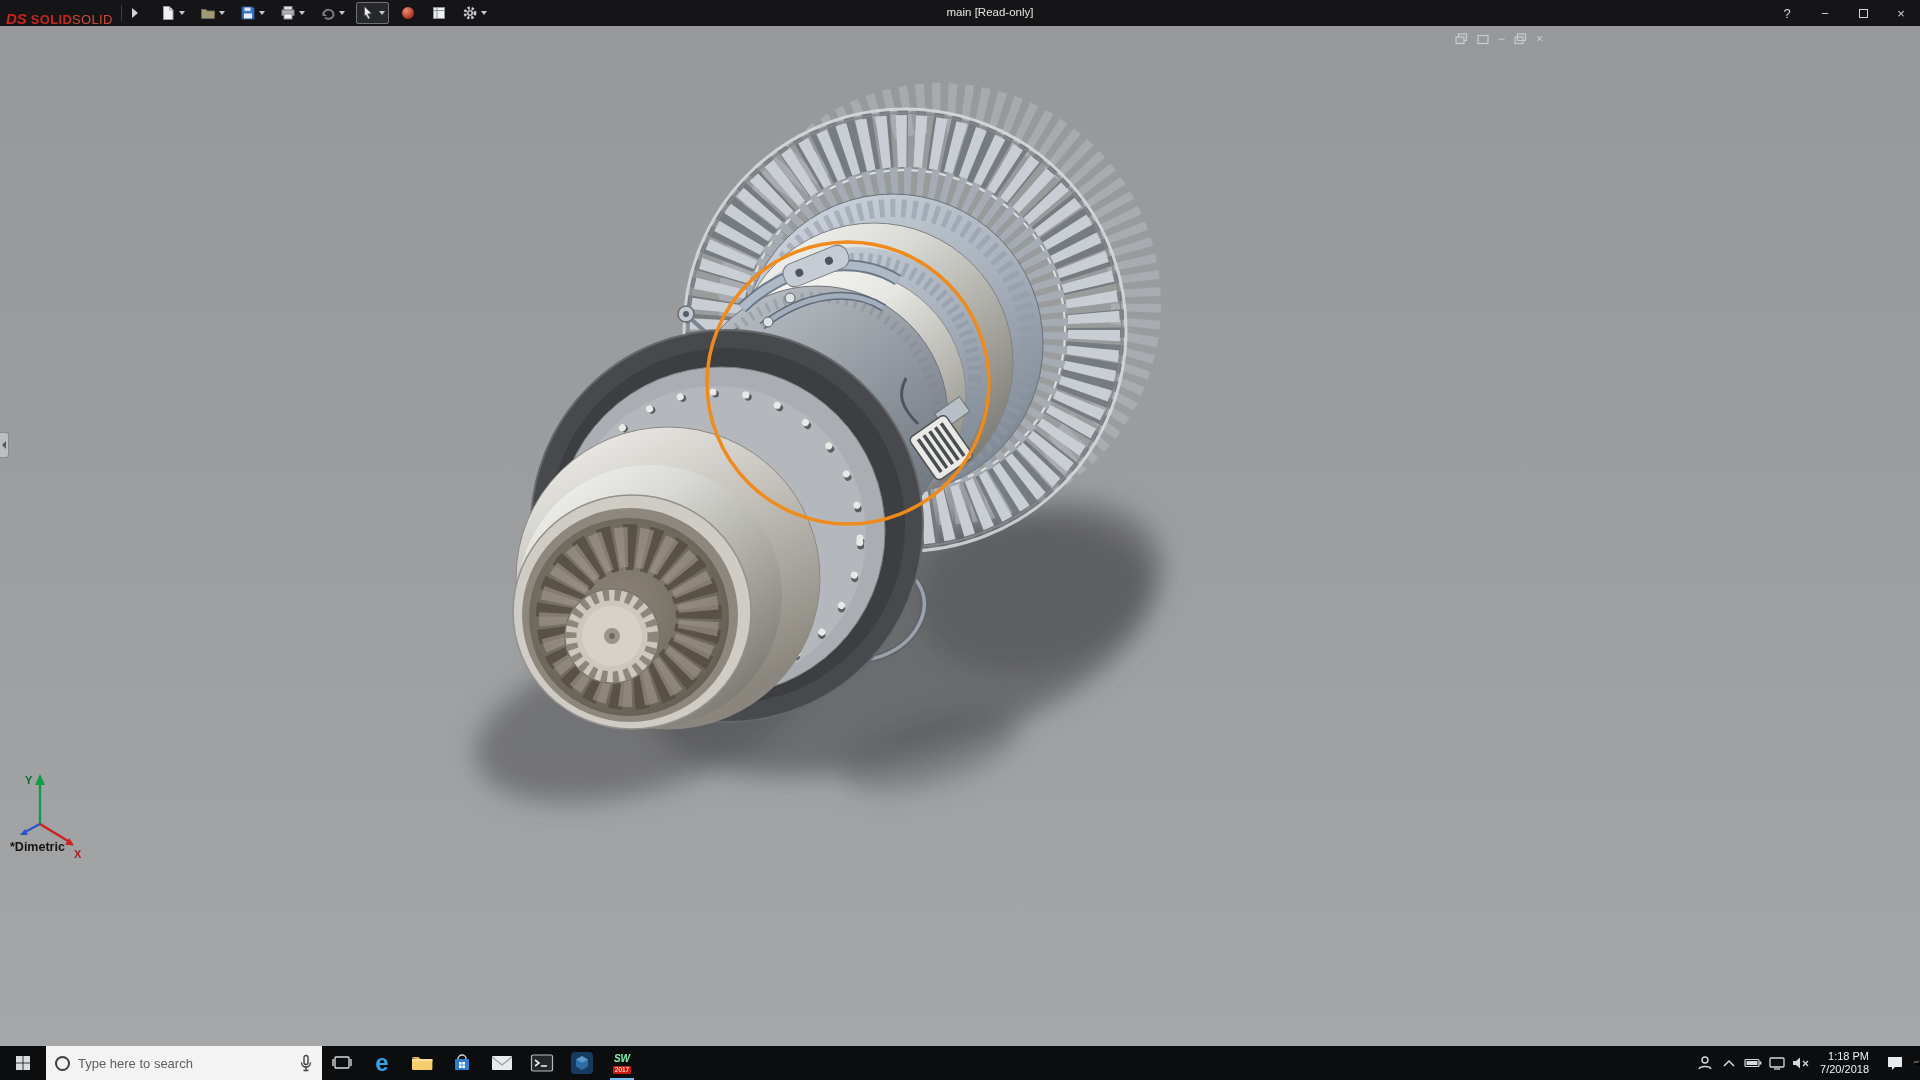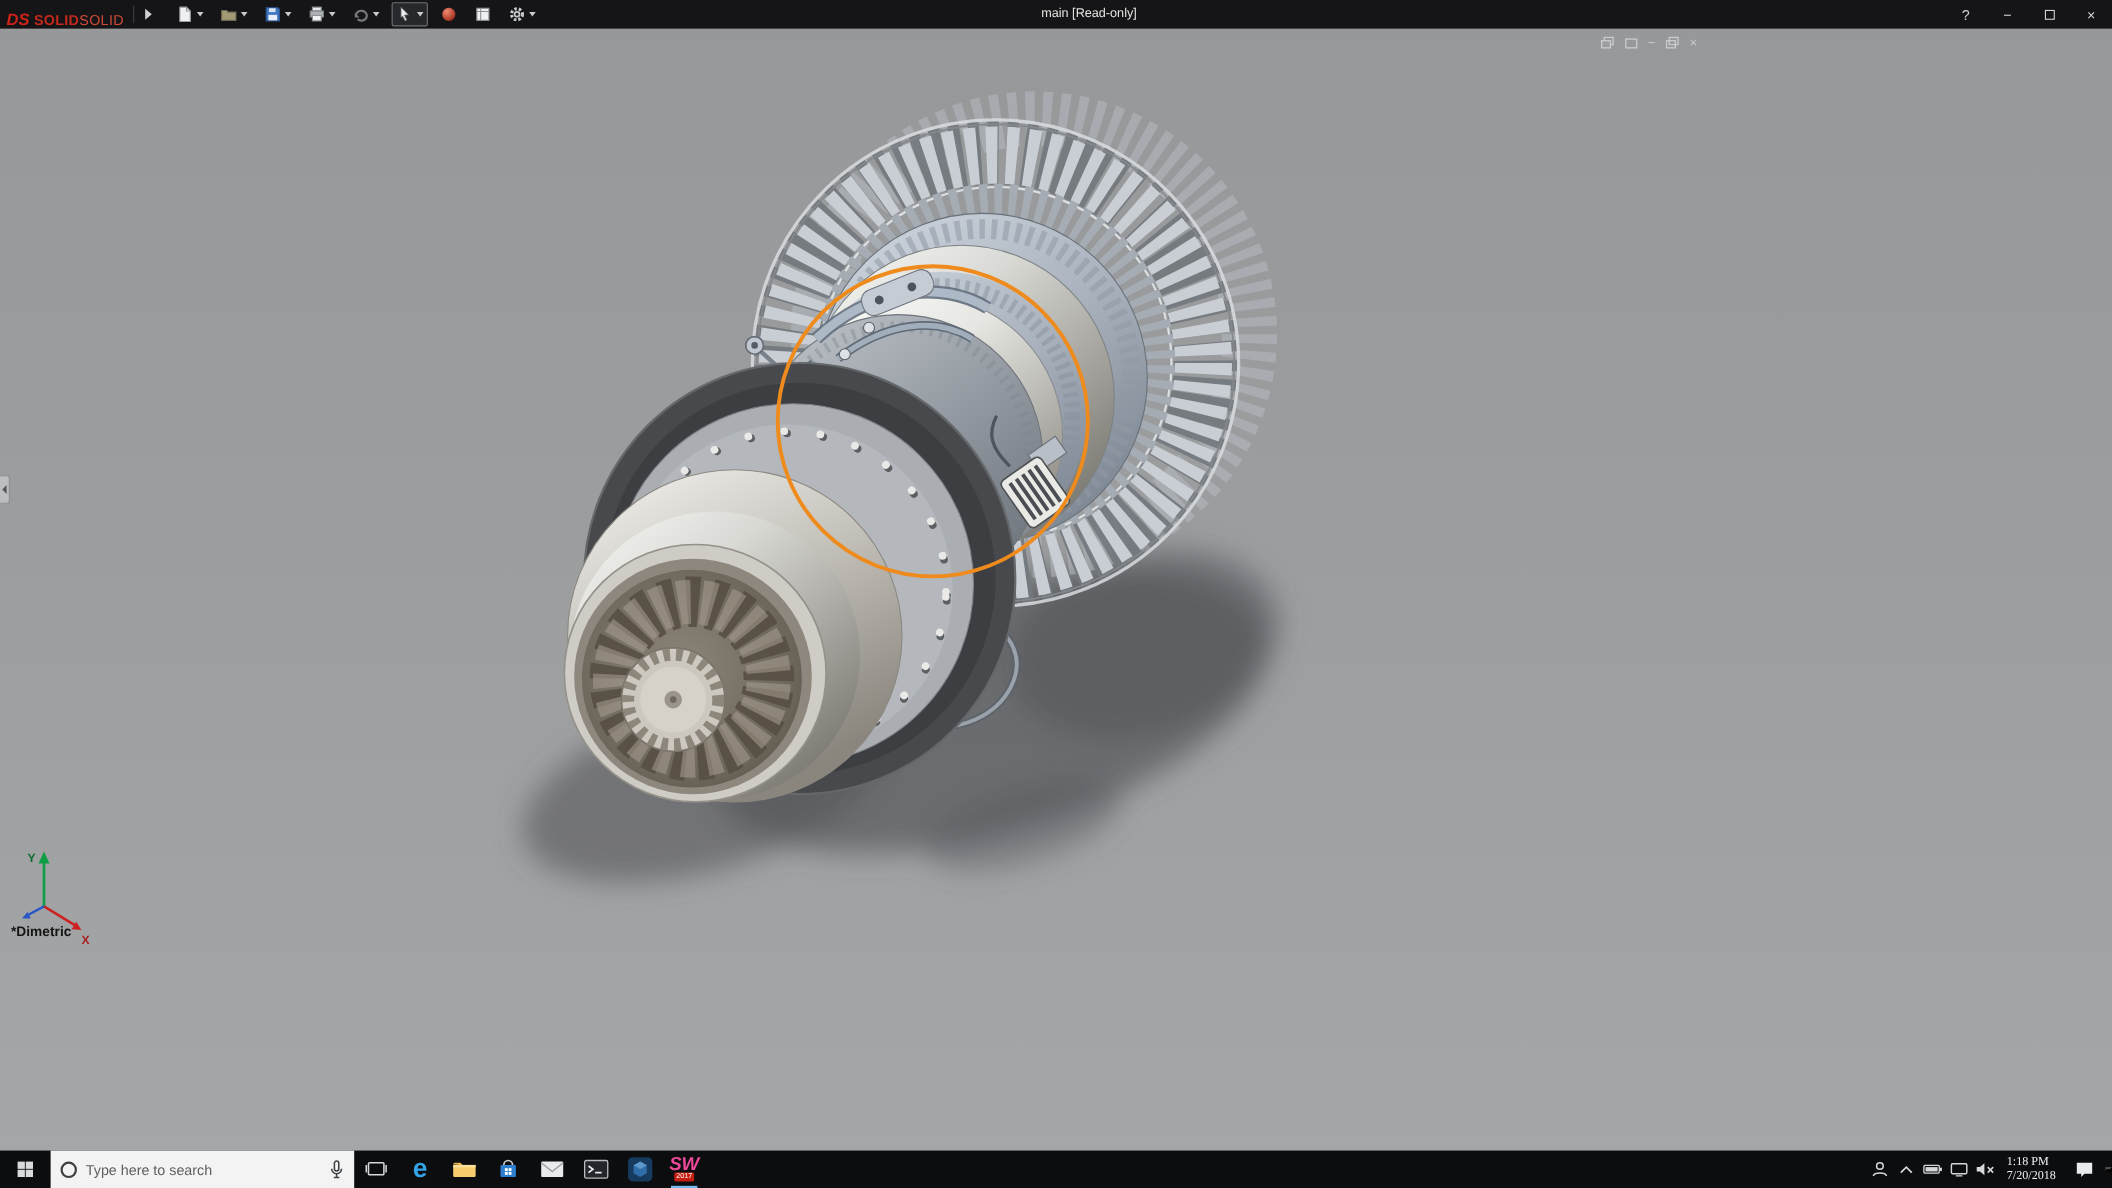--- a/index.html
+++ b/index.html
@@ -55,26 +55,26 @@
   .cortana-ring { width:15px; height:15px; border:2px solid #3d3f41; border-radius:50%; flex:none; }
   .search-input { flex:1; border:none; background:transparent; font-size:13px; color:#222; outline:none;
                   font-family:"Liberation Sans", sans-serif; min-width:0; }
   .search-input::placeholder { color:#5c5e60; }
   .mic-btn { background:none; border:none; display:flex; align-items:center; }
   .app-btn { width:40px; display:flex; align-items:center; justify-content:center; position:relative;
              background:none; border:none; }
   .run-underline { position:absolute; bottom:0; left:8px; right:8px; height:2px; background:#76b9ed; }
   .edge-e { color:#35a3e8; font-size:24px; font-weight:bold; line-height:24px; }
   .sw-icon { display:flex; flex-direction:column; align-items:center; gap:1px; }
-  .sw-text { color:#ec4899; font-weight:bold; font-style:italic; font-size:17px; line-height:12px; }
+  .sw-text { color:#86efac; font-weight:bold; font-style:italic; font-size:10px; line-height:12px; }
   .sw-year { background:#c41e12; color:#fff; font-size:6.5px; line-height:8px; padding:0 2px; border-radius:1px; }
   .tray { margin-left:auto; display:flex; align-items:center; }
   .tray-btn { width:24px; display:flex; align-items:center; justify-content:center; background:none; border:none; height:100%; }
-  .clock { text-align:left; font-size:11px; color:#eef0f2; line-height:13px; padding:0 7px;
-           background:none; border:none; font-family:Liberation Serif, serif; }
+  .clock { text-align:right; font-size:11px; color:#eef0f2; line-height:13px; padding:0 7px;
+           background:none; border:none; font-family:Liberation Sans, sans-serif; }
   .action-btn { width:38px; display:flex; align-items:center; justify-content:center; background:none; border:none; }
   .show-desktop { width:6px; border-left:1px solid #3c3e40; background:none; }
 </style>
 </head>
 <body>
 
 <div class="screen">
 
   <header class="titlebar">
     <div class="logo">

